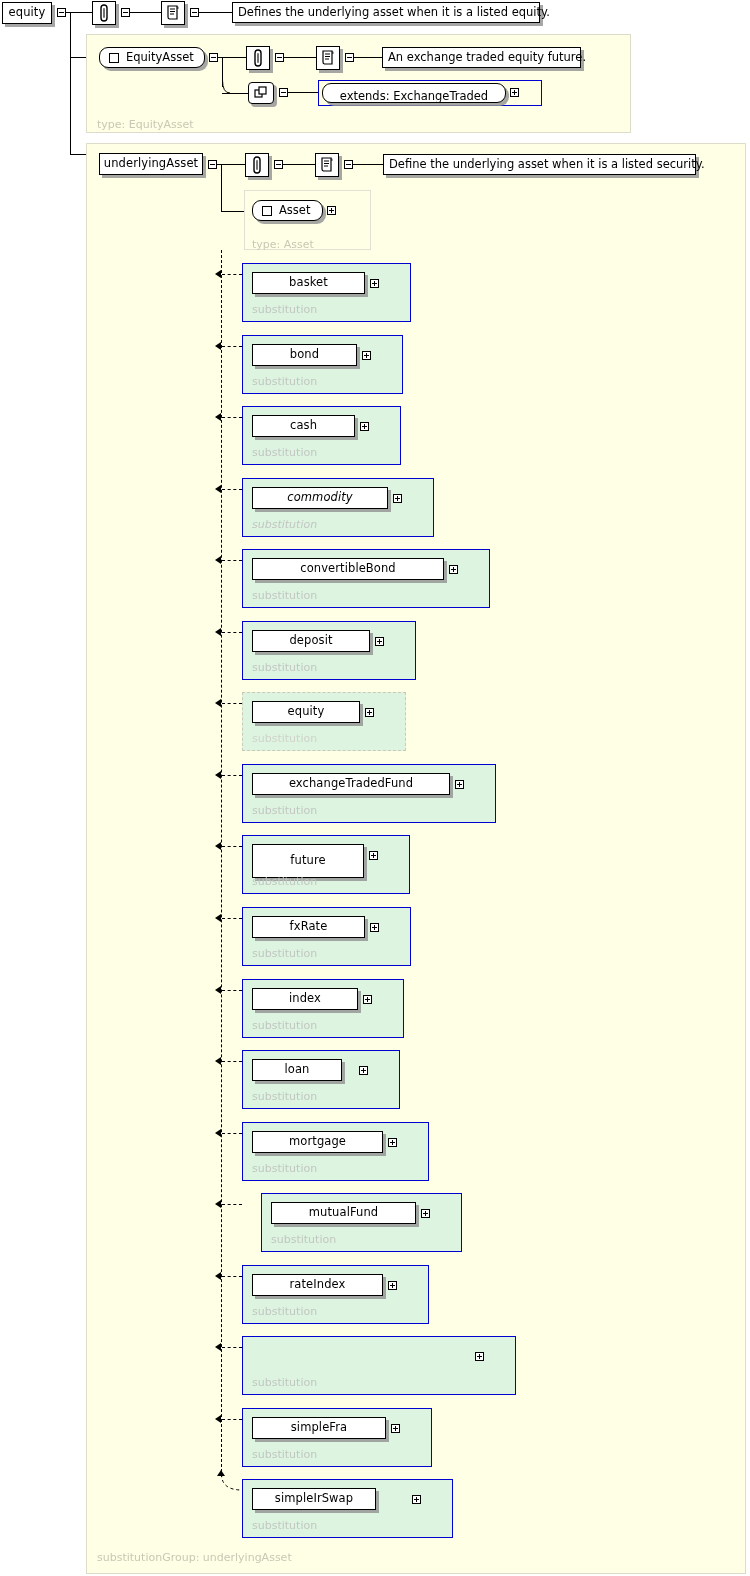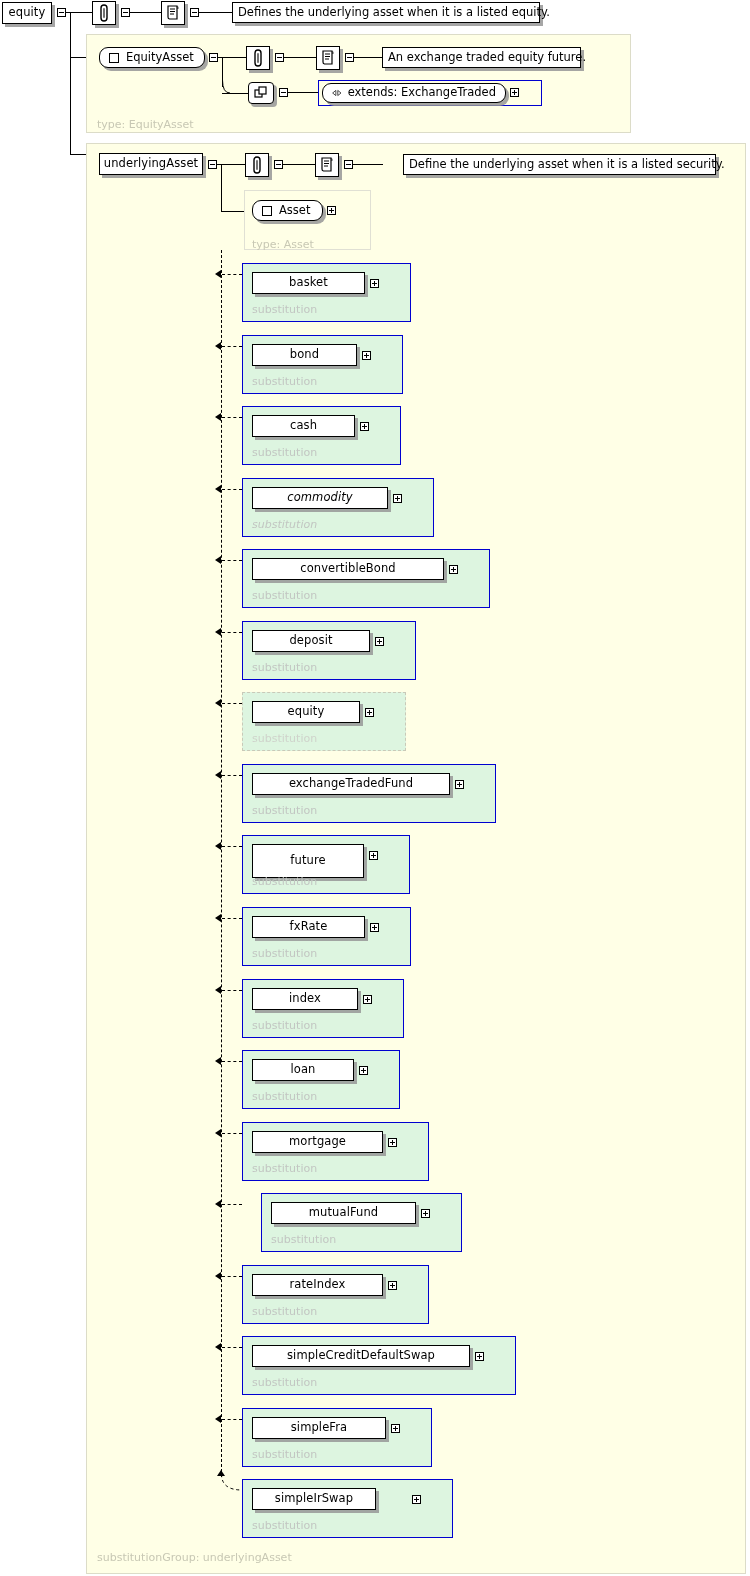--- a/index.html
+++ b/index.html
@@ -94,21 +94,21 @@
   
   .hexnode{
     position:absolute;background:#fff;border:1.5px solid #000;
     box-shadow:3px 3px 0 0 rgba(150,150,150,.85);
     box-sizing:border-box;display:flex;align-items:center;justify-content:center;
   }
   .extnode{
     position:absolute;background:#ffffff;border:1.5px solid #000;
     box-shadow:3px 3px 0 0 rgba(150,150,150,.85);
     border-radius:9px;display:flex;align-items:center;gap:6px;padding:0 9px;
-    white-space:nowrap;box-sizing:border-box;font-size:11.5px;line-height:1;
+    white-space:nowrap;box-sizing:border-box;font-size:11.5px;line-height:1;flex-direction:column;
   }
   .extframe{position:absolute;border:1.5px solid #0000d0;box-sizing:border-box;background:transparent;}
 </style>
 </head>
 <body>
 
 <div class="nodebox" style="left:2px;top:2px;width:50px;height:22px;">
   <span>equity</span>
 </div>
 <div class="tgl" style="left:57px;top:8px;"></div>
@@ -220,21 +220,21 @@
 <div class="iconbox" style="left:315px;top:153px;width:24px;height:24px;">
   <svg width="14" height="16" viewBox="0 0 14 16">
     <path d="M2 1 H11 L11 14 H3.5 A2 2 0 0 1 2 12 Z" fill="#fff" stroke="#000" stroke-width="1.2"></path>
     <path d="M4 4 H9 M4 6.5 H9 M4 9 H8" stroke="#000" stroke-width="1"></path>
     <path d="M11 1 A2 2 0 0 1 12.5 4 L11 4 Z" fill="#000" opacity=".5"></path>
   </svg>
 </div>
 <div class="tgl" style="left:344px;top:160px;"></div>
 <div class="hline" style="left:353px;top:164px;width:30px;"></div>
 
-<div class="docbox" style="left:383px;top:154px;width:313px;height:21px;margin-left:20px;">
+<div class="docbox" style="left:383px;top:154px;width:313px;height:21px;">
   <span>Define the underlying asset when it is a listed security.</span>
 </div>
 
 <div class="vline" style="left:221px;top:164px;height:47px;"></div>
 <div class="hline" style="left:221px;top:211px;width:23px;"></div>
 
 <div class="typebox" style="left:244px;top:190px;width:127px;height:60px;"></div>
 <div class="typenode" style="left:252px;top:200px;width:71px;height:21px;">
   <span class="sq"></span>
   <span>Asset</span>
@@ -340,21 +340,21 @@
     <div class="subcard" style="left: 242px; top: 979px; width: 162px; height: 59px;">
       <div class="nodebox" style="left: 9px; top: 8px; width: 106px; height: 22px;">
         <span>index</span>
       </div>
       <div class="tgl plus" style="left: 120px; top: 15px;"></div>
       <div class="sublabel">substitution</div>
     </div>
     <div class="dhline" style="left: 222px; top: 1061px; width: 20px;"></div>
     <div class="arrowL" style="left: 215px; top: 1057px;"></div>
     <div class="subcard" style="left: 242px; top: 1050px; width: 158px; height: 59px;">
-      <div class="nodebox" style="left: 9px; top: 8px; width: 102px; height: 22px;">
+      <div class="nodebox" style="left: 9px; top: 8px; width: 90px; height: 22px;">
         <span>loan</span>
       </div>
       <div class="tgl plus" style="left: 116px; top: 15px;"></div>
       <div class="sublabel">substitution</div>
     </div>
     <div class="dhline" style="left: 222px; top: 1133px; width: 20px;"></div>
     <div class="arrowL" style="left: 215px; top: 1129px;"></div>
     <div class="subcard" style="left: 242px; top: 1122px; width: 187px; height: 59px;">
       <div class="nodebox" style="left: 9px; top: 8px; width: 131px; height: 22px;">
         <span>mortgage</span>
@@ -376,23 +376,20 @@
     <div class="subcard" style="left: 242px; top: 1265px; width: 187px; height: 59px;">
       <div class="nodebox" style="left: 9px; top: 8px; width: 131px; height: 22px;">
         <span>rateIndex</span>
       </div>
       <div class="tgl plus" style="left: 145px; top: 15px;"></div>
       <div class="sublabel">substitution</div>
     </div>
     <div class="dhline" style="left: 222px; top: 1347px; width: 20px;"></div>
     <div class="arrowL" style="left: 215px; top: 1343px;"></div>
     <div class="subcard" style="left: 242px; top: 1336px; width: 274px; height: 59px;">
-      <div class="nodebox" style="left: 9px; top: 8px; width: 218px; height: 22px;">
-        <span>simpleCreditDefaultSwap</span>
-      </div>
       <div class="tgl plus" style="left: 232px; top: 15px;"></div>
       <div class="sublabel">substitution</div>
     </div>
     <div class="dhline" style="left: 222px; top: 1419px; width: 20px;"></div>
     <div class="arrowL" style="left: 215px; top: 1415px;"></div>
     <div class="subcard" style="left: 242px; top: 1408px; width: 190px; height: 59px;">
       <div class="nodebox" style="left: 9px; top: 8px; width: 134px; height: 22px;">
         <span>simpleFra</span>
       </div>
       <div class="tgl plus" style="left: 148px; top: 15px;"></div>

